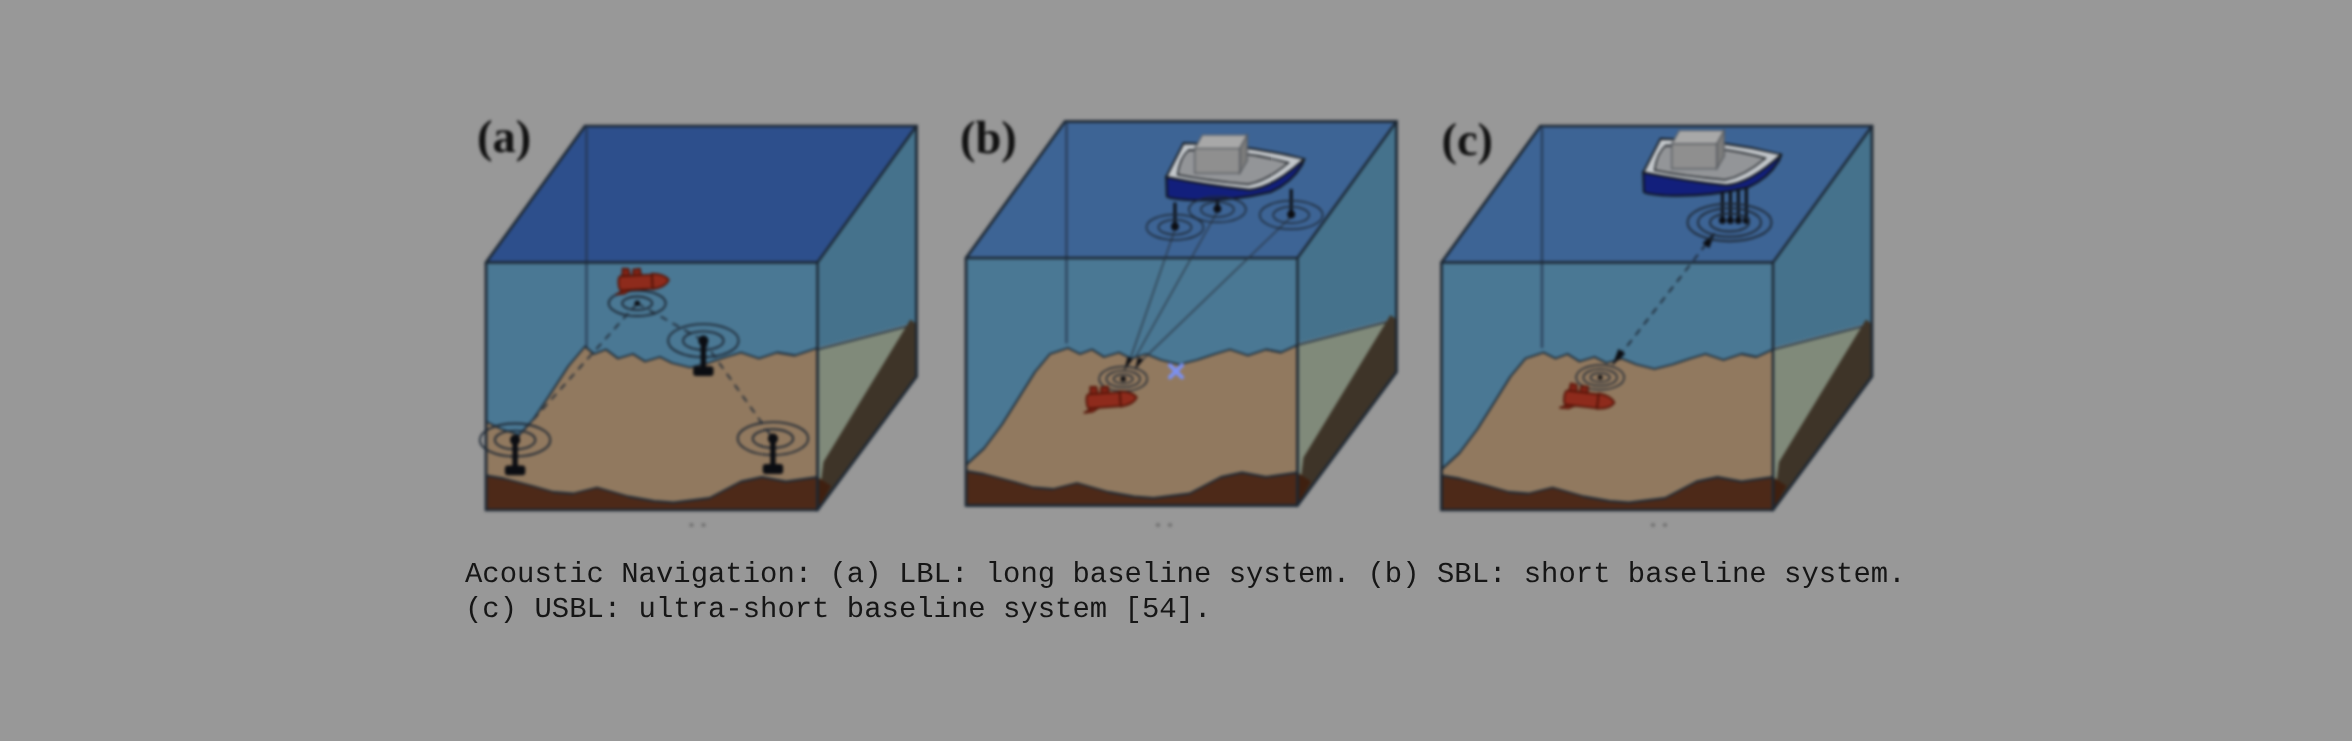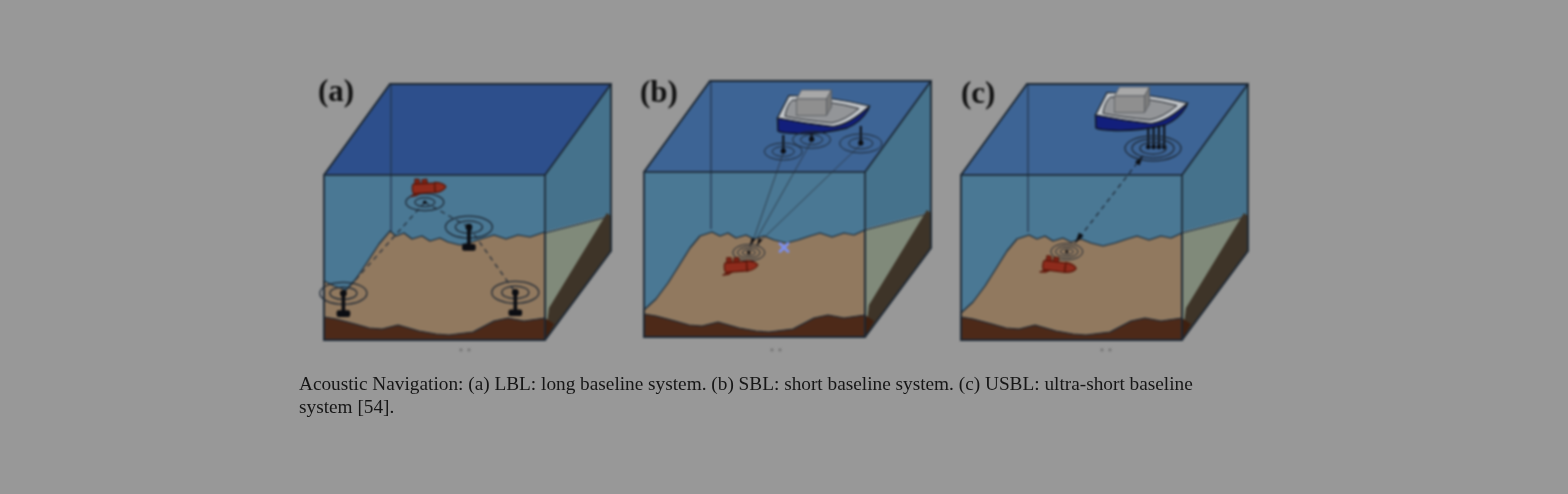--- a/index.html
+++ b/index.html
@@ -1,17 +1,17 @@
 <!DOCTYPE html>
 <html><head>
 <meta charset="utf-8">
 <style>
   html,body{margin:0;padding:0;background:#989898;width:1568px;height:494px;overflow:hidden;}
-  .caption{position:absolute;left:299px;top:372px;width:976px;
-    font-family:Liberation Serif, serif;font-size:19.3px;line-height:23px;color:#161616;}
+  .caption{position:absolute;left:310px;top:372px;width:976px;
+    font-family:Liberation Mono, monospace;font-size:19.3px;line-height:23px;color:#161616;}
 </style>
 </head>
 <body>
 <svg width="1568" height="494" viewBox="0 0 1568 494" xmlns="http://www.w3.org/2000/svg" style="position:absolute;left:0;top:0;filter:blur(0.95px)">
 <defs>
 
   <g id="cubeBase">
     <polygon points="0,0 221,0 221,165 0,165" fill="#4a7894"></polygon>
     <polygon points="221,0 287,-91 287,40 221,57" fill="#45728c"></polygon>
     <polygon points="221,58 287,41 287,76 221,165" fill="#808a7a" stroke="#1b2a38" stroke-width="1"></polygon>

